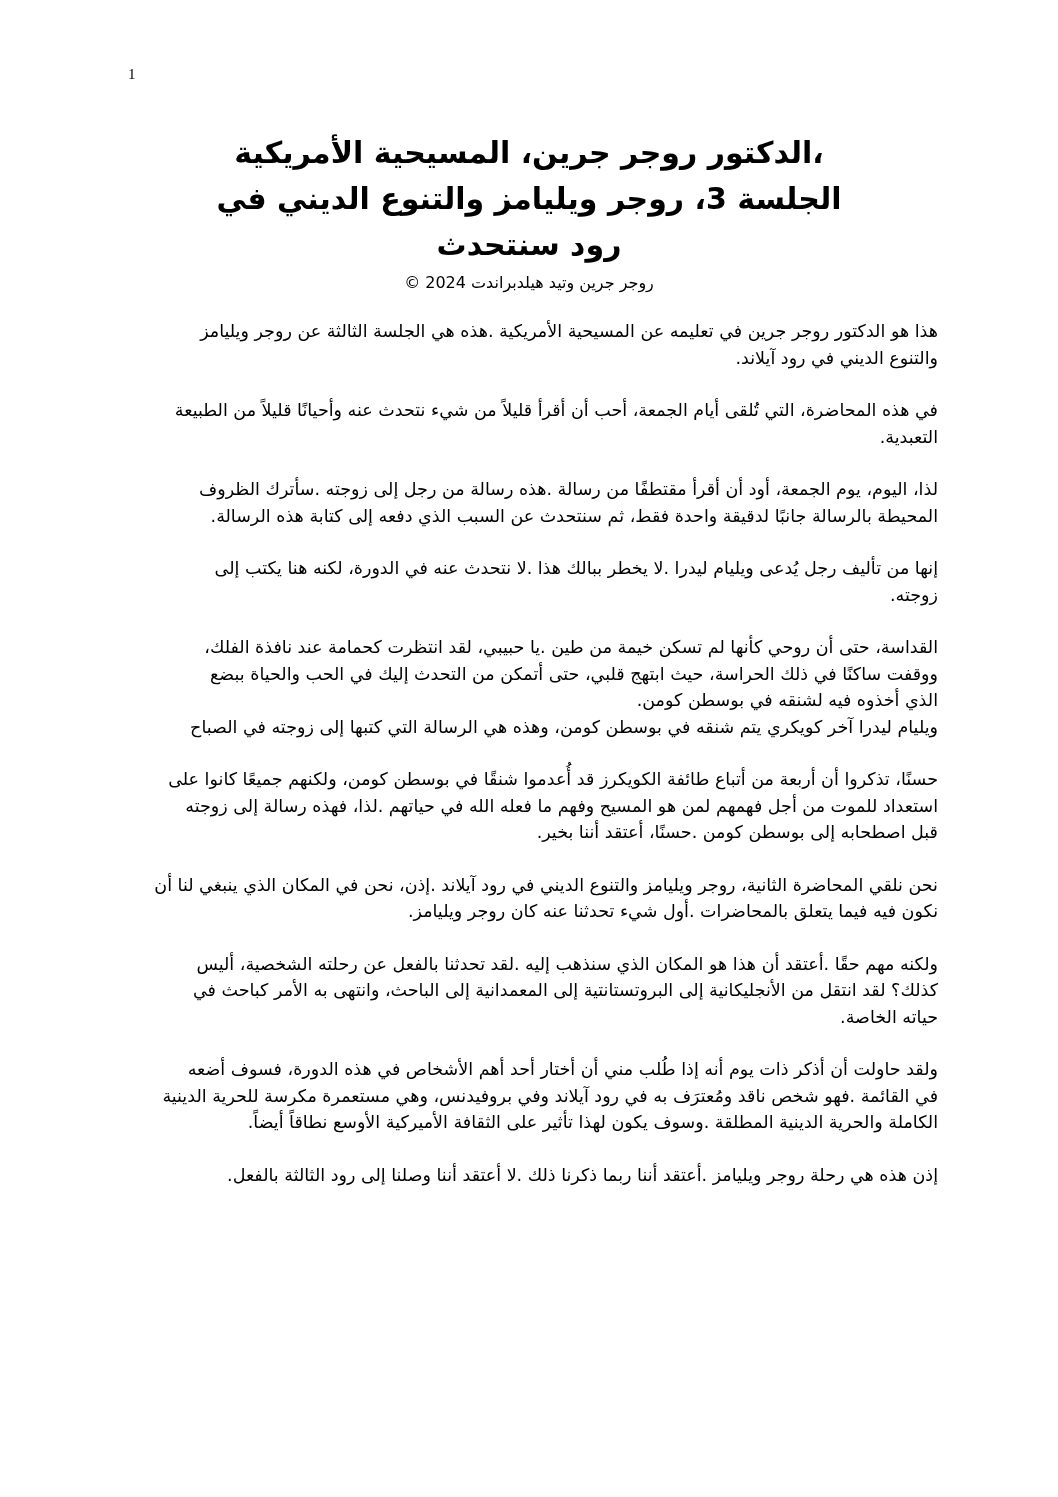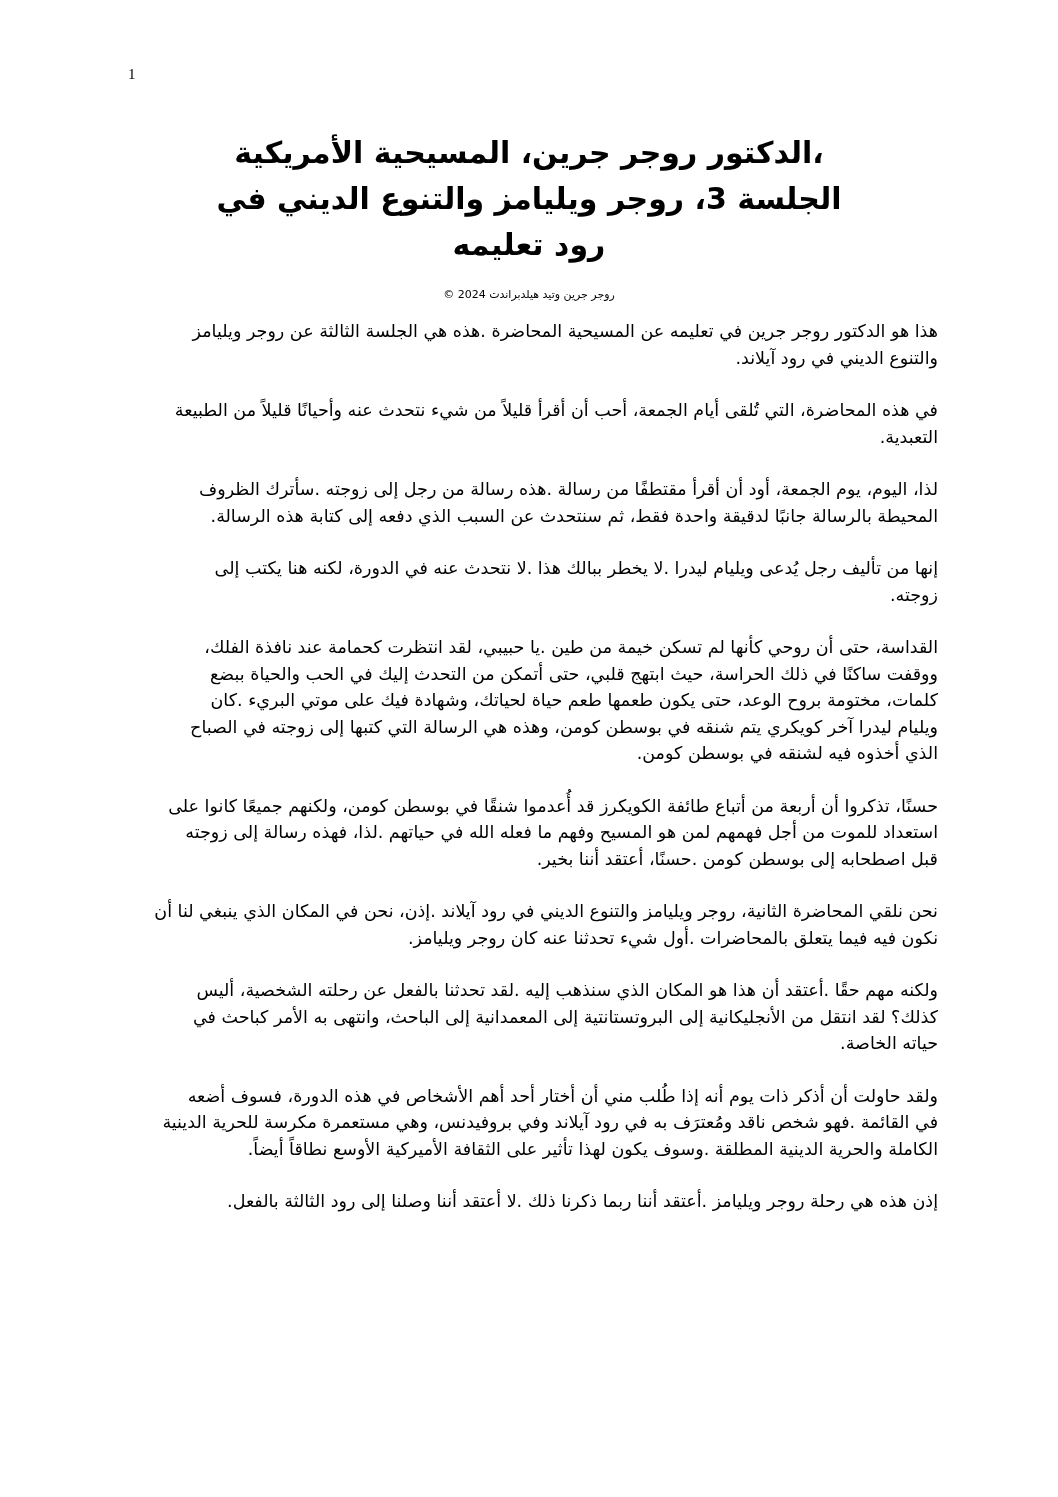--- a/index.html
+++ b/index.html
@@ -33,23 +33,23 @@
     .title-line {
       display: block;
       font-weight: bold;
       font-size: 30px;
       line-height: 46px;
       direction: rtl;
       unicode-bidi: plaintext;
     }
     .subtitle {
       display: block;
-      font-size: 11px;
+      font-size: 16px;
       line-height: 26px;
-      margin-top: 14px;
+      margin-top: 2px;
       direction: rtl;
       unicode-bidi: plaintext;
     }
     .body-text {
       position: absolute;
       left: 120px;
       top: 318px;
       width: 818px;
     }
     .para {
@@ -66,47 +66,46 @@
     }
   </style>
 </head>
 <body>
 
 <div class="page-number">1</div>
 
 <div class="title-block">
   <span class="title-line">،الدكتور روجر جرين، المسيحية الأمريكية</span>
   <span class="title-line">الجلسة 3، روجر ويليامز والتنوع الديني في</span>
-  <span class="title-line">رود تعليمه</span>
+  <span class="title-line">رود سنتحدث</span>
   <span class="subtitle">روجر جرين وتيد هيلدبراندت 2024 ©</span>
 </div>
 
 <div class="body-text">
   <div class="para">
-    <span class="line" dir="rtl">هذا هو الدكتور روجر جرين في تعليمه عن المسيحية المحاضرة .هذه هي الجلسة الثالثة عن روجر ويليامز</span>
+    <span class="line" dir="rtl">هذا هو الدكتور روجر جرين في تعليمه عن المسيحية الأمريكية .هذه هي الجلسة الثالثة عن روجر ويليامز</span>
     <span class="line" dir="rtl">.والتنوع الديني في رود آيلاند</span>
   </div>
   <div class="para">
     <span class="line" dir="rtl">في هذه المحاضرة، التي تُلقى أيام الجمعة، أحب أن أقرأ قليلاً من شيء نتحدث عنه وأحيانًا قليلاً من الطبيعة</span>
     <span class="line" dir="rtl">.التعبدية</span>
   </div>
   <div class="para">
     <span class="line" dir="rtl">لذا، اليوم، يوم الجمعة، أود أن أقرأ مقتطفًا من رسالة .هذه رسالة من رجل إلى زوجته .سأترك الظروف</span>
     <span class="line" dir="rtl">.المحيطة بالرسالة جانبًا لدقيقة واحدة فقط، ثم سنتحدث عن السبب الذي دفعه إلى كتابة هذه الرسالة</span>
   </div>
   <div class="para">
     <span class="line" dir="rtl">إنها من تأليف رجل يُدعى ويليام ليدرا .لا يخطر ببالك هذا .لا نتحدث عنه في الدورة، لكنه هنا يكتب إلى</span>
     <span class="line" dir="rtl">.زوجته</span>
   </div>
   <div class="para">
     <span class="line" dir="rtl">،القداسة، حتى أن روحي كأنها لم تسكن خيمة من طين .يا حبيبي، لقد انتظرت كحمامة عند نافذة الفلك</span>
     <span class="line" dir="rtl">ووقفت ساكنًا في ذلك الحراسة، حيث ابتهج قلبي، حتى أتمكن من التحدث إليك في الحب والحياة ببضع</span>
-    <span class="line" dir="rtl">كلمات، مختومة بروح الوعد، حتى يكون طعمها طعم حياة لحياتك، وشهادة فيك على موتي البريء .كان</span>
+    <span class="line" dir="rtl">.الذي أخذوه فيه لشنقه في بوسطن كومن</span>
     <span class="line" dir="rtl">ويليام ليدرا آخر كويكري يتم شنقه في بوسطن كومن، وهذه هي الرسالة التي كتبها إلى زوجته في الصباح</span>
-    <span class="line" dir="rtl">.الذي أخذوه فيه لشنقه في بوسطن كومن</span>
   </div>
   <div class="para">
     <span class="line" dir="rtl">حسنًا، تذكروا أن أربعة من أتباع طائفة الكويكرز قد أُعدموا شنقًا في بوسطن كومن، ولكنهم جميعًا كانوا على</span>
     <span class="line" dir="rtl">استعداد للموت من أجل فهمهم لمن هو المسيح وفهم ما فعله الله في حياتهم .لذا، فهذه رسالة إلى زوجته</span>
     <span class="line" dir="rtl">.قبل اصطحابه إلى بوسطن كومن .حسنًا، أعتقد أننا بخير</span>
   </div>
   <div class="para">
     <span class="line" dir="rtl">نحن نلقي المحاضرة الثانية، روجر ويليامز والتنوع الديني في رود آيلاند .إذن، نحن في المكان الذي ينبغي لنا أن</span>
     <span class="line" dir="rtl">.نكون فيه فيما يتعلق بالمحاضرات .أول شيء تحدثنا عنه كان روجر ويليامز</span>
   </div>

